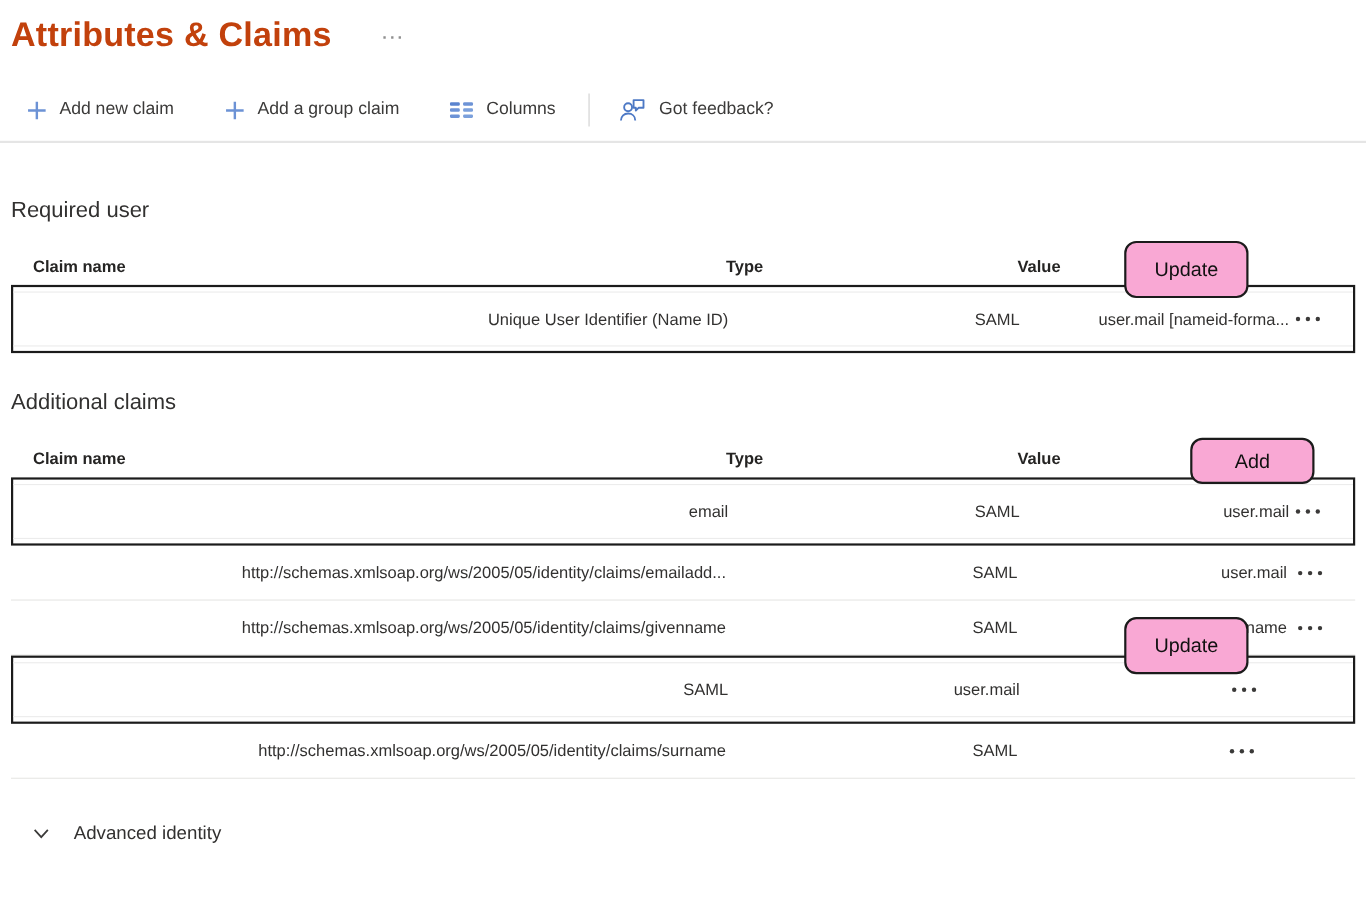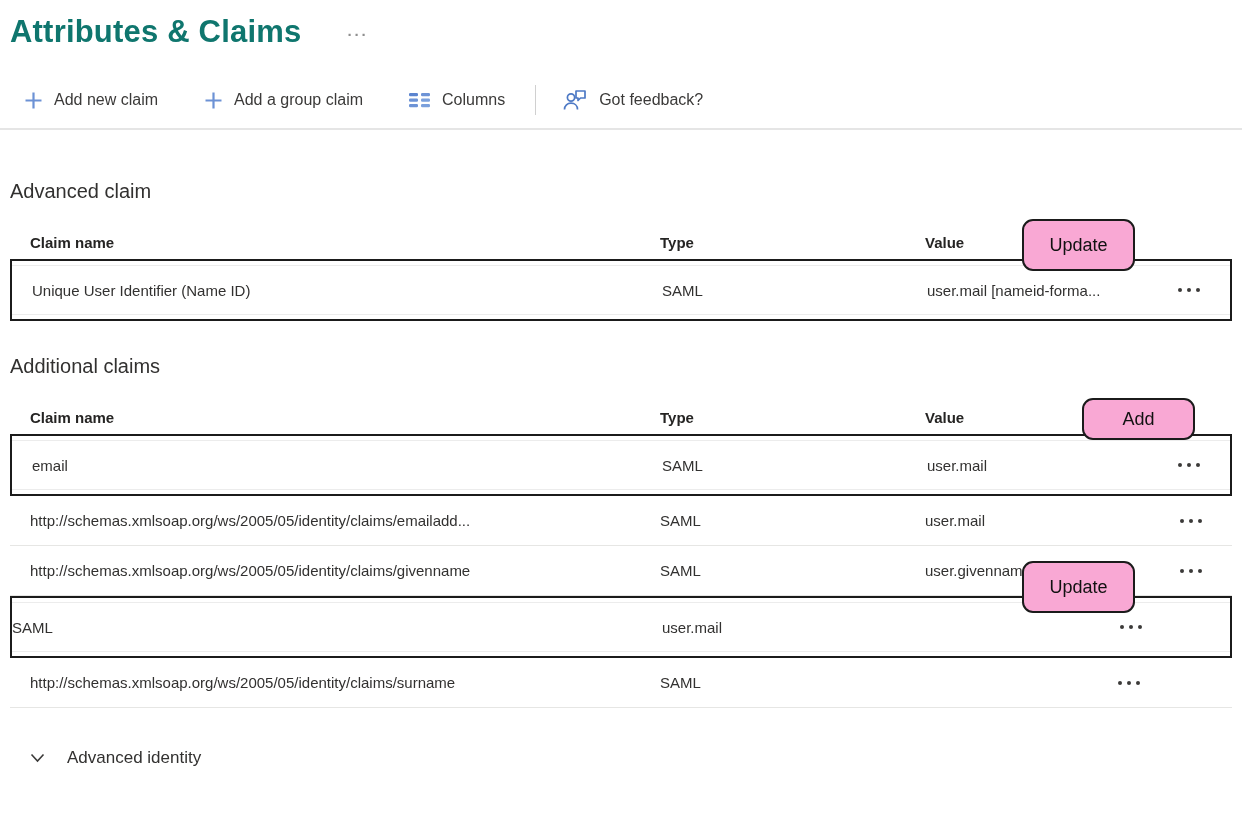--- a/index.html
+++ b/index.html
@@ -3,21 +3,21 @@
 <meta charset="utf-8">
 <style>
   * { margin:0; padding:0; box-sizing:border-box; }
   html,body { width:1242px; height:816px; background:#ffffff; overflow:hidden;
               font-family:"Liberation Sans", sans-serif; color:#323130; }
 
   .page { position:relative; width:1242px; height:816px; padding:14px 0 0 0; }
 
   
   .title-row { display:flex; align-items:flex-start; padding-left:10px; }
-  .page-title { font-size:31px; font-weight:700; color:#0f766e; letter-spacing:.2px; }
+  .page-title { font-size:31px; font-weight:700; color:#c2410c; letter-spacing:.2px; }
   .title-ellipsis { margin-left:46px; margin-top:12px; color:#8f8f8f; font-size:15px;
                     letter-spacing:2px; font-weight:700; cursor:pointer; }
 
   
   .toolbar { display:flex; align-items:center; margin:34px 0 0 24px; height:32px; }
   .tb-item { display:flex; align-items:center; cursor:pointer; font-size:16px; color:#3b3a39; }
   .tb-item + .tb-item { margin-left:46px; }
   .tb-item .ico { margin-right:11px; display:flex; align-items:center; }
   .tb-divider { width:1px; height:30px; background:#d0d0d0; margin:0 26px 0 30px; }
 
@@ -27,21 +27,21 @@
   .section-heading { font-size:20px; font-weight:400; color:#323130; padding-left:10px; }
   .h-required { margin-top:50px; }
   .h-additional { margin-top:34px; }
 
   
   .tbl { position:relative; margin:22px 0 0 10px; width:1222px; }
   .grid-row { display:grid; grid-template-columns:650px 265px 245px 1fr; align-items:center; }
   .grid-row > .c-name { padding-left:20px; overflow:hidden; white-space:nowrap; }
   .grid-row > .c-actions { display:flex; justify-content:flex-end; padding-right:28px; }
   .tbl-header { height:34px; font-weight:700; font-size:15px; color:#252423; }
-  .row { height:50px; font-size:15px; color:#323130; }
+  .row { height:50px; font-size:15px; color:#323130;text-align:right; }
   .row-sep { border-bottom:1px solid #e6e6e4; }
 
   
   .hl { border:2px solid #1b1b1b; background:#fff; }
   .hl .row { border-top:1px solid #ececec; border-bottom:1px solid #ececec; margin:4px 0; }
 
   
   .dots { display:inline-flex; gap:5px; cursor:pointer; padding:4px 2px; }
   .dots i { width:4px; height:4px; border-radius:50%; background:#3b3a39; display:block; }
 
@@ -112,21 +112,21 @@
           <path d="M2.5 21.5 c0-4 3-6.3 6.5-6.3 s6.5 2.3 6.5 6.3"></path>
           <path d="M14 3 h9 v7 h-4.5 l-2.5 2.5 v-2.5 H14 z" stroke-linejoin="round"></path>
         </svg>
       </span>
       <span>Got feedback?</span>
     </div>
   </div>
 
   <div class="top-rule"></div>
 
-  <div class="section-heading h-required">Advanced claim</div>
+  <div class="section-heading h-required">Required user</div>
 
   <div class="tbl">
 
     <div class="callout co-update-1">
       <span>Update</span>
     </div>
 
     <div class="grid-row tbl-header">
       <div class="c-name">Claim name</div>
       <div class="c-type">Type</div>

